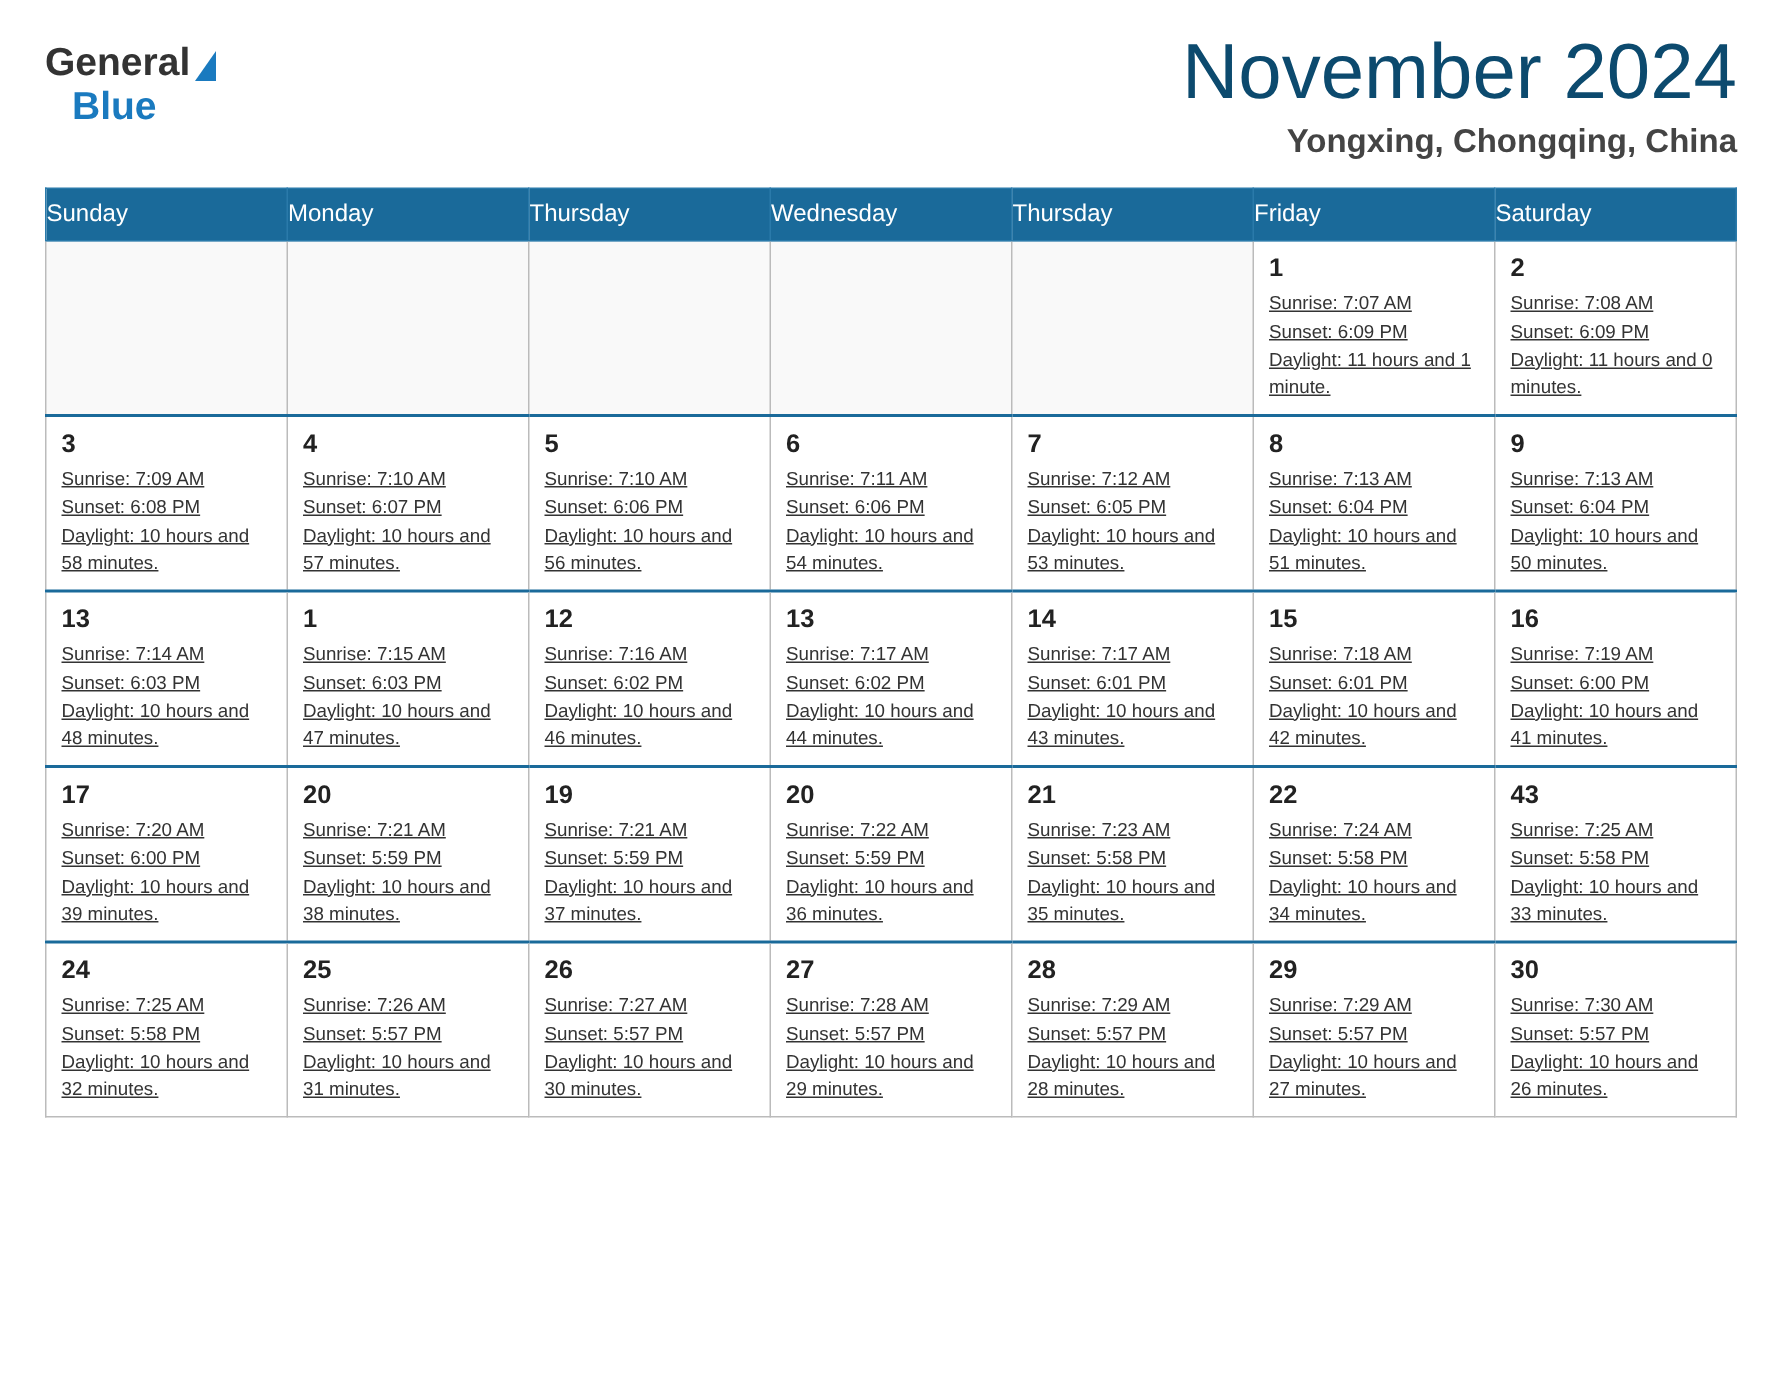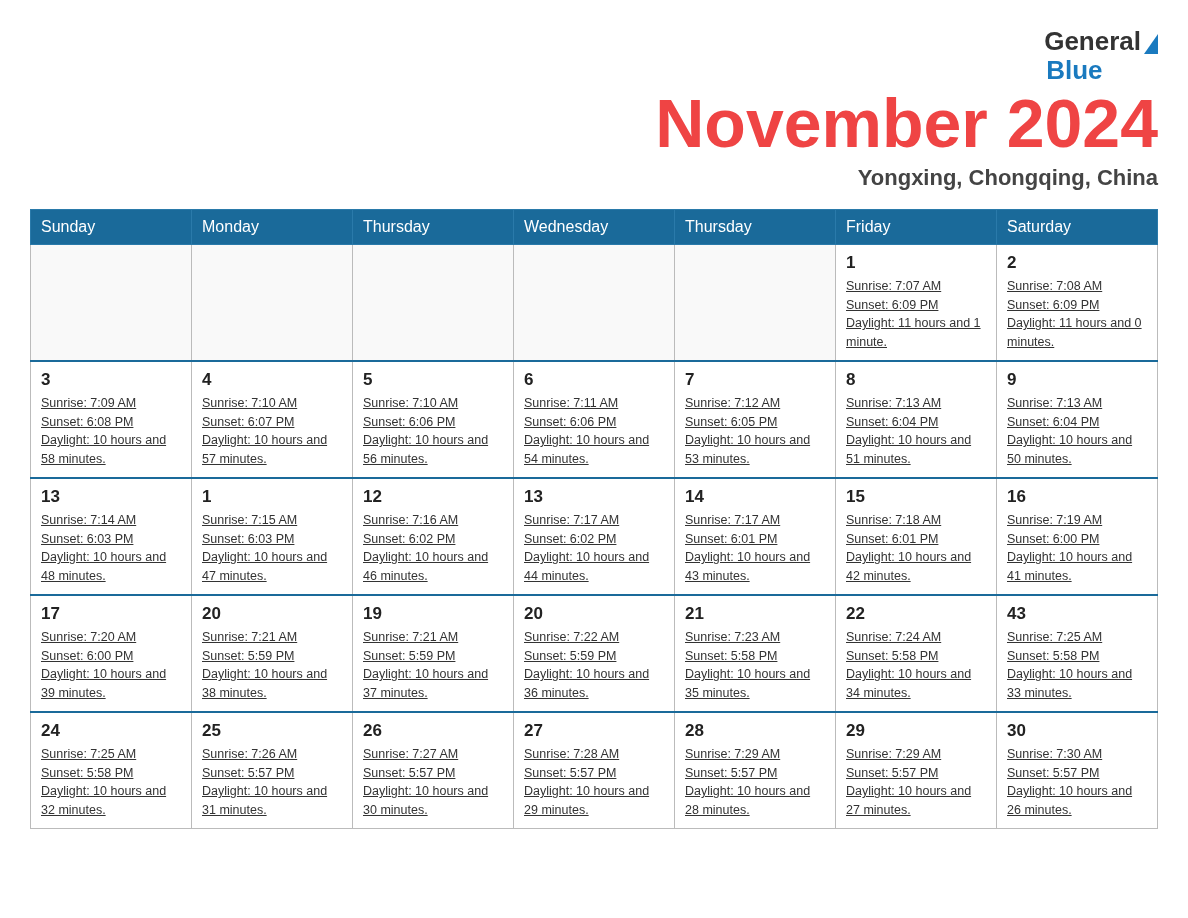--- a/index.html
+++ b/index.html
@@ -6,23 +6,22 @@
     body {
       font-family: Arial, sans-serif;
       background: #fff;
       width: 1188px;
       min-height: 918px;
       padding: 20px 30px;
     }
     .header {
       display: flex;
       justify-content: space-between;
-      align-items: flex-end;
+      align-items: flex-start;
       margin-bottom: 18px;
-      flex-direction: column;
     }
     .logo {
       display: flex;
       flex-direction: column;
       align-items: flex-start;
       padding-top: 6px;
     }
     .logo-top {
       display: flex;
       align-items: center;
@@ -42,47 +41,48 @@
       margin-left: 3px;
       margin-top: 4px;
     }
     .logo-blue {
       font-size: 26px;
       font-weight: bold;
       color: #1a7abf;
       font-family: Arial, sans-serif;
       margin-top: -2px;
       padding-left: 2px;
+      margin-left: 16px;
     }
     .title-block {
       text-align: right;
     }
     .title-block h1 {
-      font-size: 68px;
-      font-weight: bold;
-      color: #ef4444;
+      font-size: 52px;
+      font-weight: normal;
+      color: #0c4a6e;
       line-height: 1.1;
     }
     .title-block h2 {
       font-size: 22px;
       font-weight: bold;
       color: #444;
       margin-top: 4px;
     }
     .calendar {
       width: 100%;
       border-collapse: collapse;
       border: 1px solid #aaa;
     }
     .calendar th {
       background-color: #1a6a9a;
       color: #fff;
       font-size: 16px;
       font-weight: normal;
-      padding: 8px 10px;
+      padding: 8px 0;
       text-align: left;
       border: 1px solid #2a7aaa;
     }
     .calendar td {
       vertical-align: top;
       padding: 8px 10px;
       border: 1px solid #bbb;
       width: 14.28%;
       font-size: 13px;
       color: #333;

